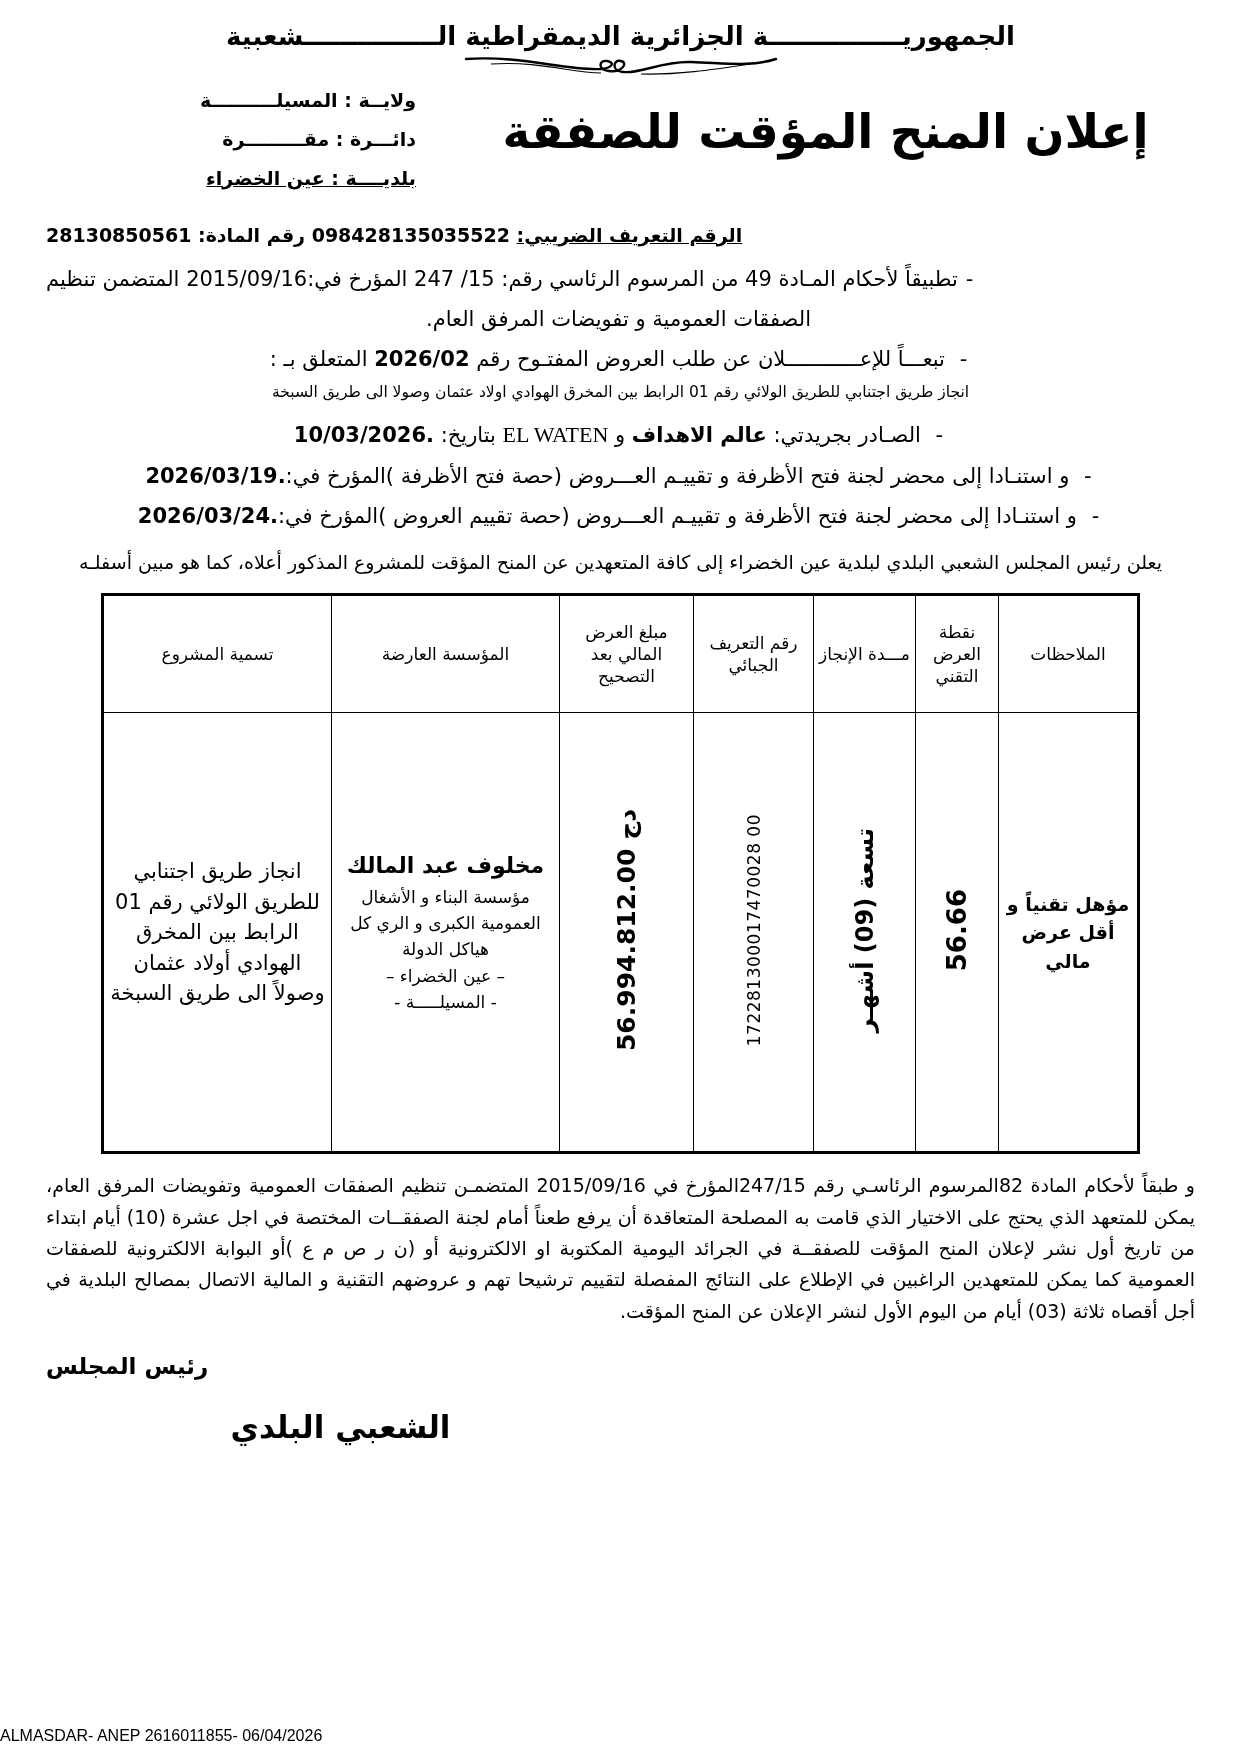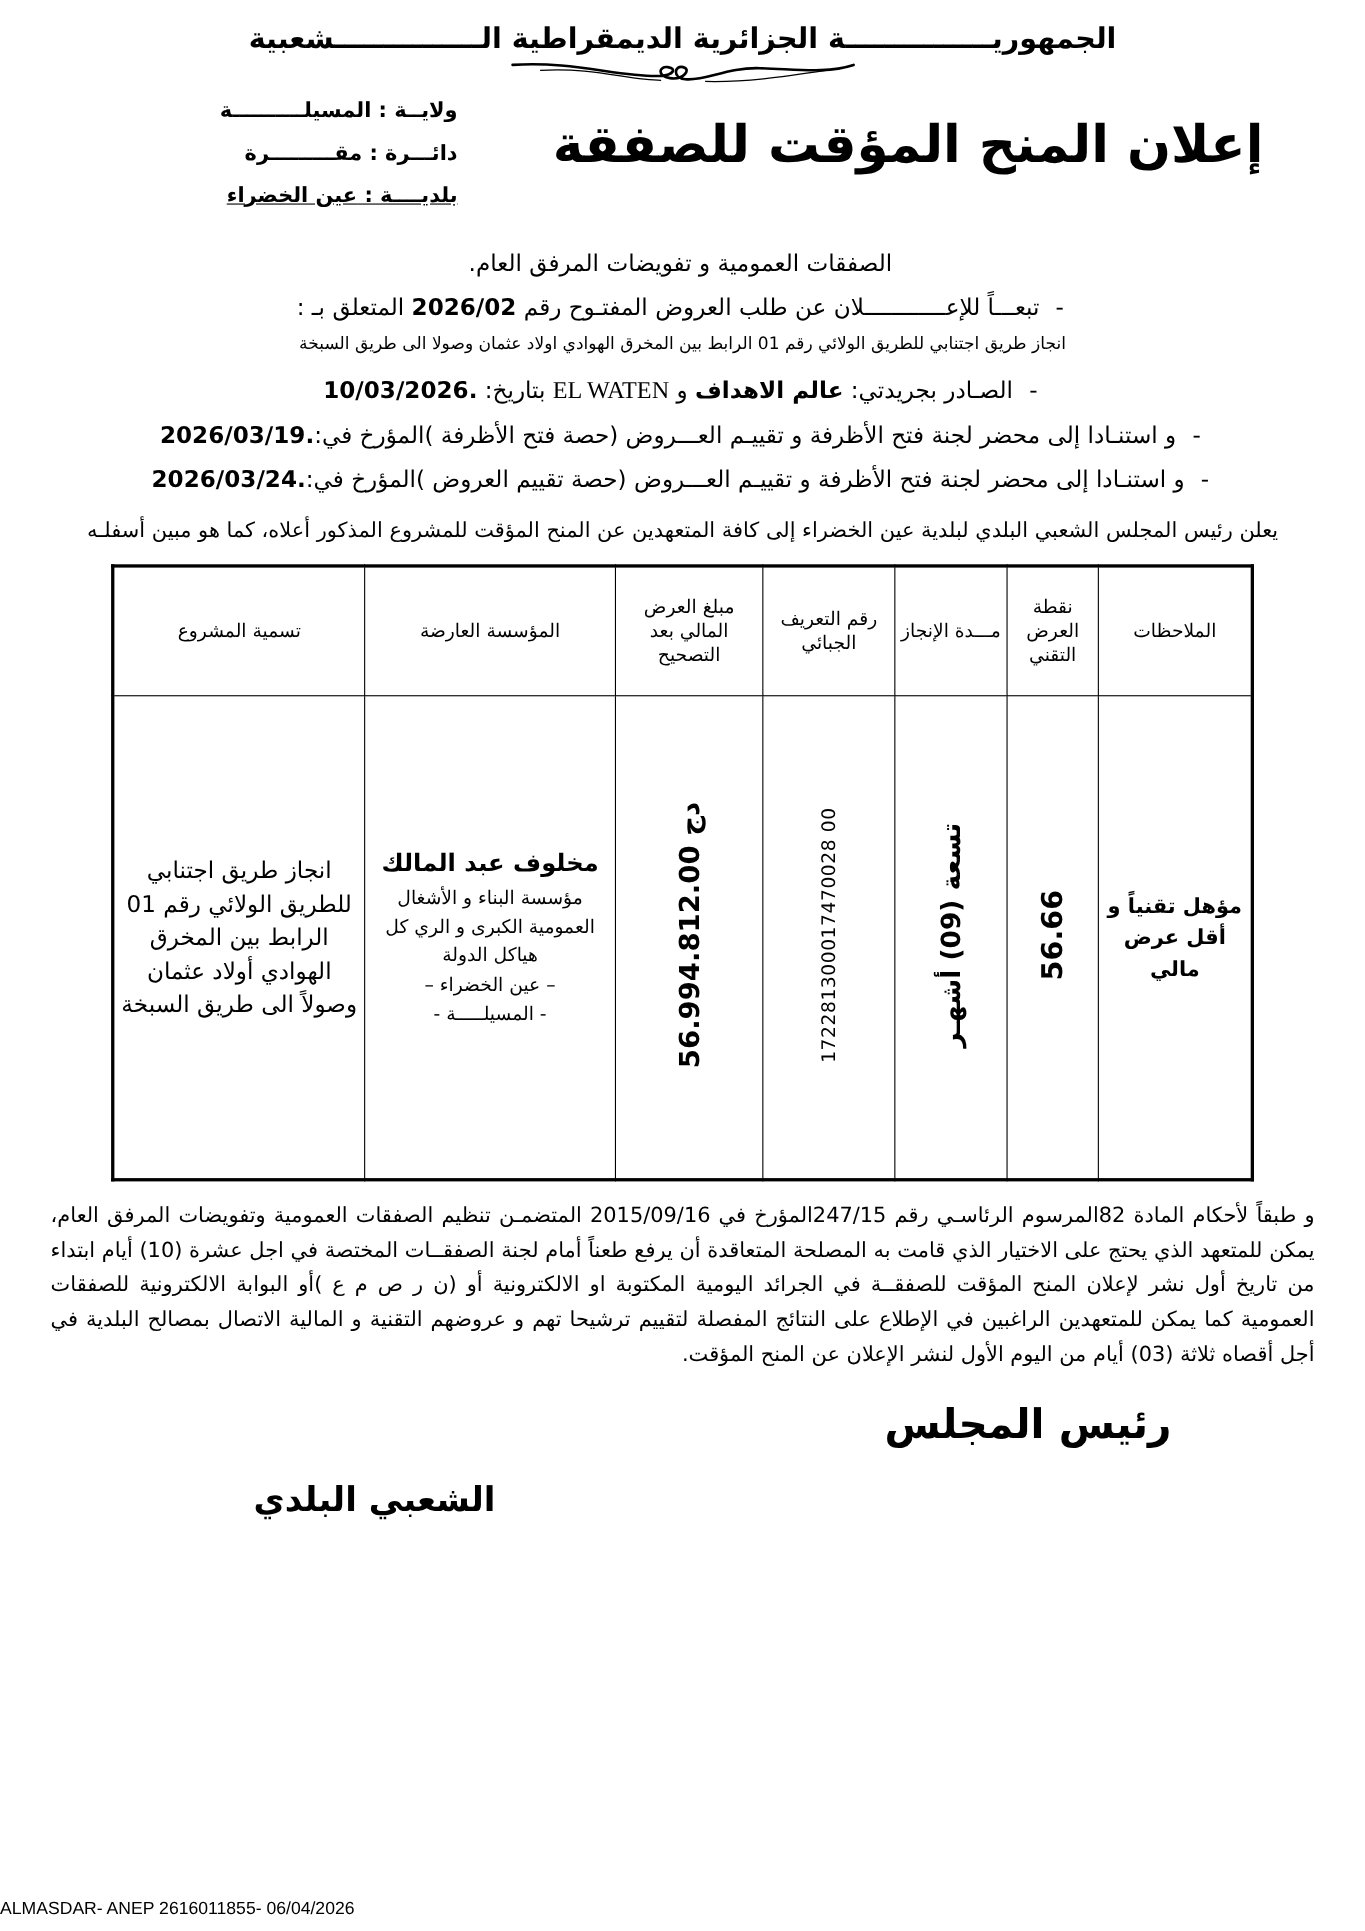--- a/index.html
+++ b/index.html
@@ -227,23 +227,23 @@
     text-align-last: right;
   }
 
   
   .sign-wrap {
     margin-top: 26px;
     position: relative;
     height: 150px;
   }
   .sign-1 {
-    font-size: 37px;
-    font-weight: bold;
-    text-align: right;
+    font-size: 23px;
+    font-weight: bold;
+    text-align: left;
     padding-right: 130px;
   }
   .sign-2 {
     font-size: 31px;
     font-weight: bold;
     text-align: center;
     padding-right: 560px;
     margin-top: 30px;
   }
 
@@ -278,23 +278,27 @@
       <div class="main-title">إعلان المنح المؤقت للصفقة</div>
     </div>
     <div class="admin-col">
       <div class="admin-line">ولايــة : المسيلــــــــــة</div>
       <div class="admin-line">دائـــرة : مقـــــــــرة</div>
       <div class="admin-line"><span class="u">بلديــــة  : </span><span class="u">عين الخضراء</span></div>
     </div>
   </div>
 
 
+  <div class="tax-line">
+    <span class="lbl">الرقم التعريف الضريبي:</span><span> 098428135035522 رقم المادة: 28130850561</span>
+  </div>
 
   <div class="clauses">
 
+    <div class="clause c-dash">تطبيقاً لأحكام المـادة 49 من المرسوم الرئاسي رقم: 15/ 247 المؤرخ في:2015/09/16 المتضمن تنظيم</div>
     <div class="clause centerish">الصفقات العمومية و تفويضات المرفق العام.</div>
 
     <div class="clause c-dash centerish">
       <span>تبعـــاً للإعــــــــــــلان عن طلب العروض المفتـوح رقم </span><span class="b ltr-inline">2026/02</span><span> المتعلق بـ :</span>
     </div>
     <div class="subline">انجاز طريق اجتنابي للطريق الولائي رقم 01 الرابط بين المخرق الهوادي اولاد عثمان وصولا الى طريق السبخة</div>
 
     <div class="clause c-dash centerish">
       <span>الصـادر بجريدتي: </span><span class="b">عالم الاهداف</span><span> و </span><span class="ltr-inline" style="font-family:'Liberation Serif',serif;font-size:22px;">EL WATEN</span><span>  بتاريخ: </span><span class="b ltr-inline">10/03/2026.</span>
     </div>

